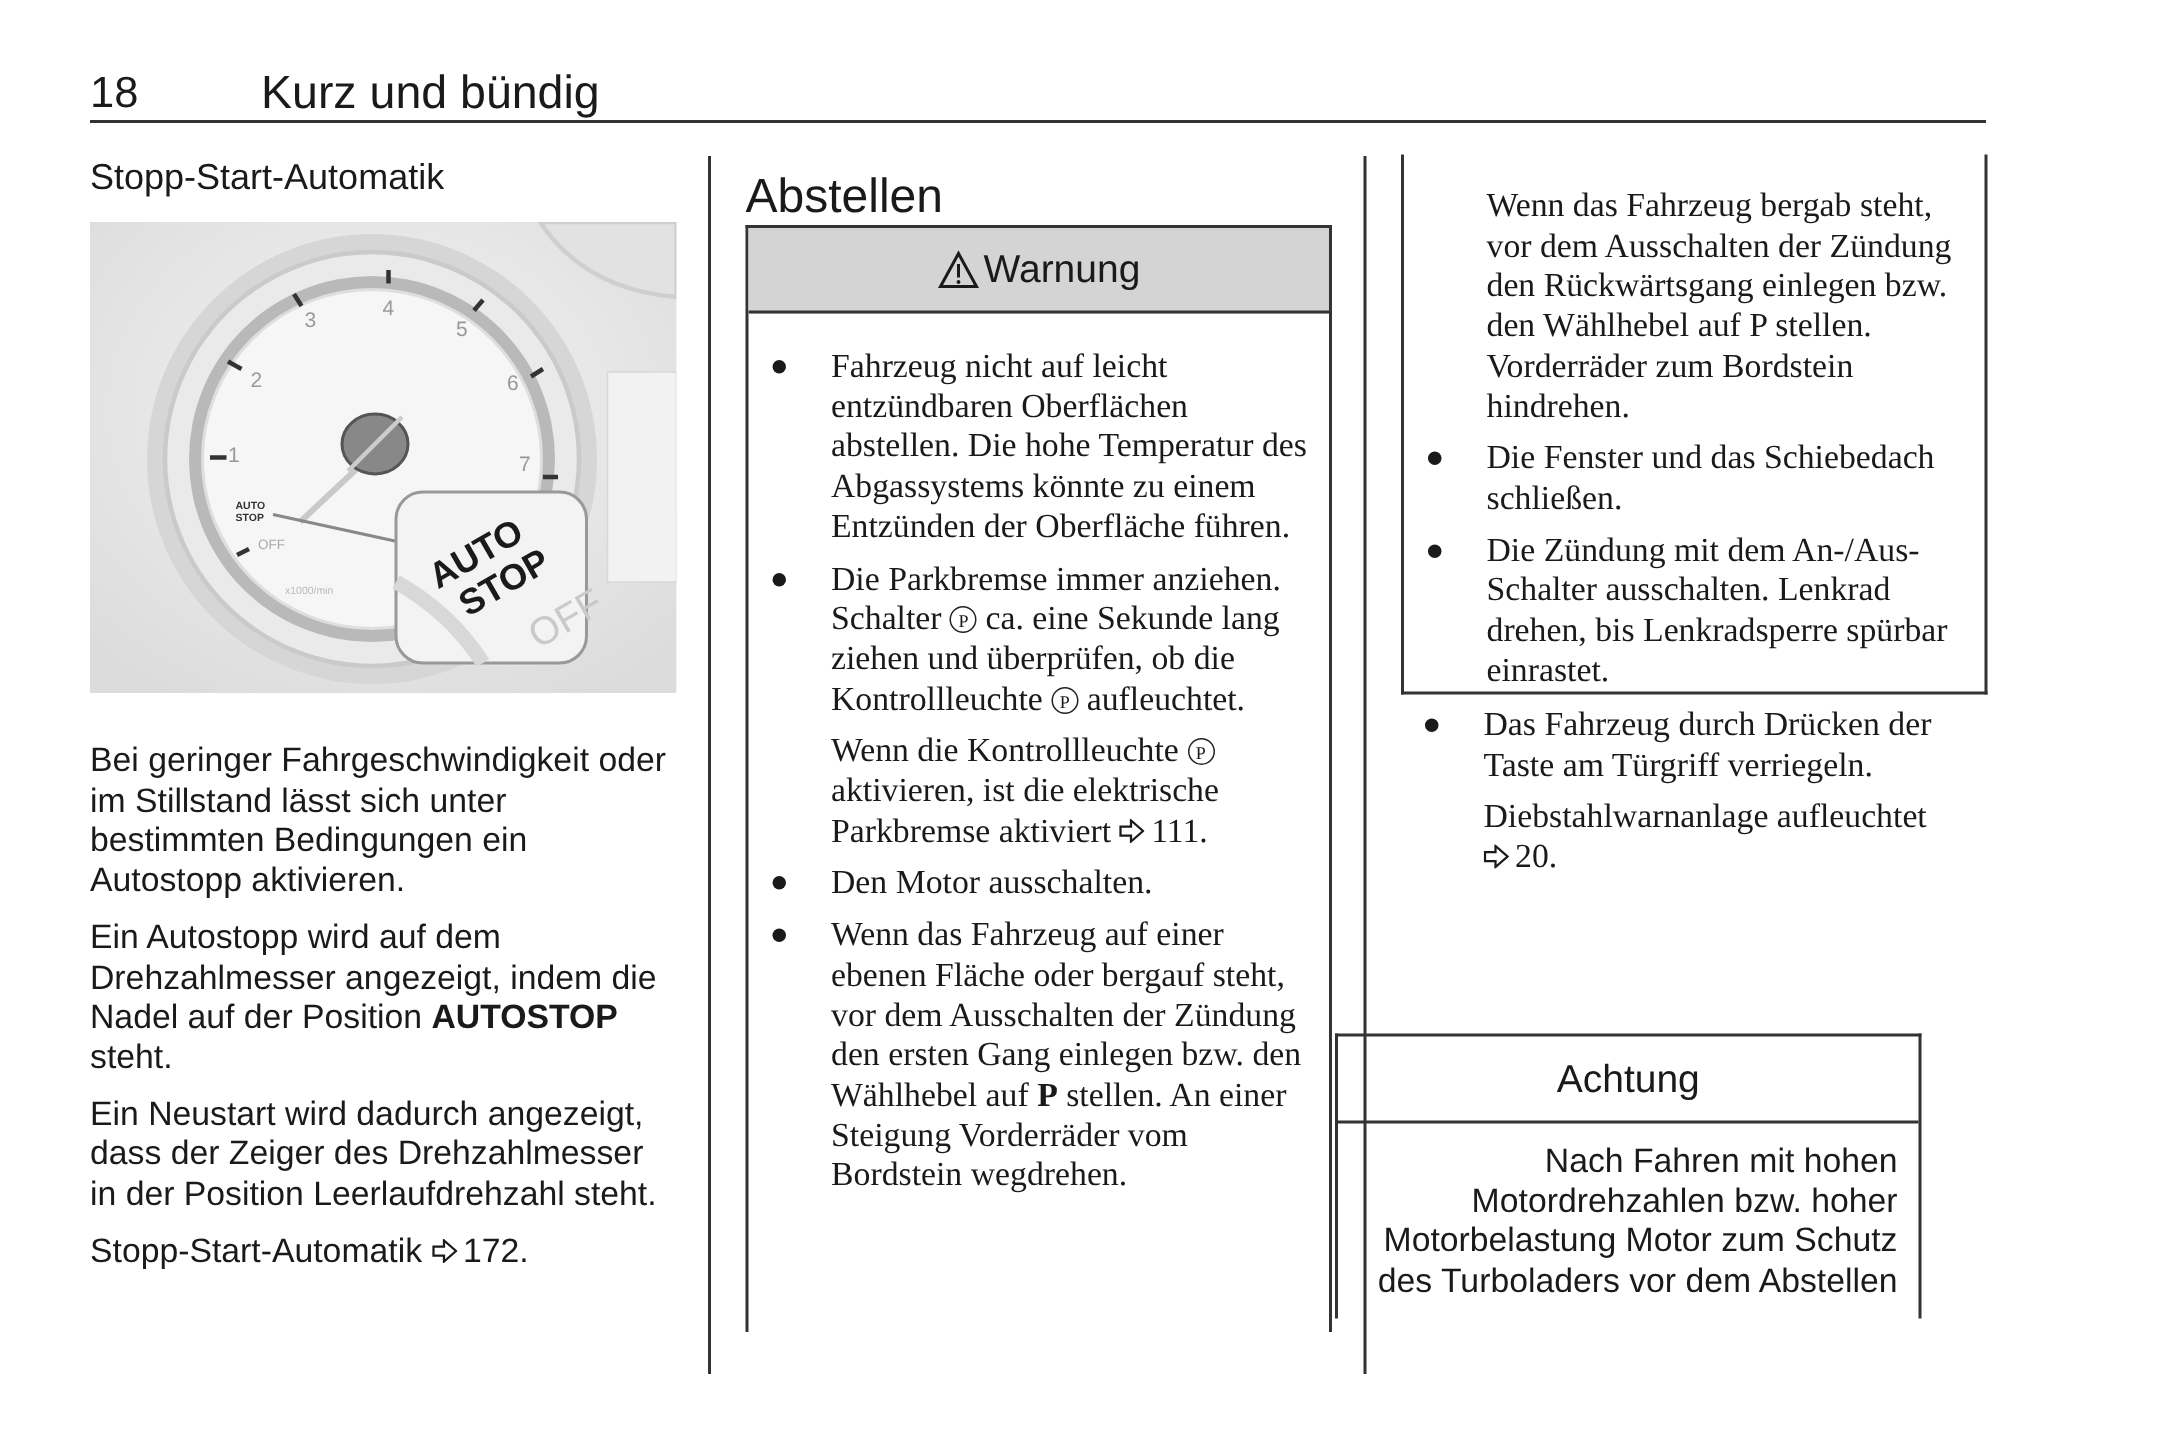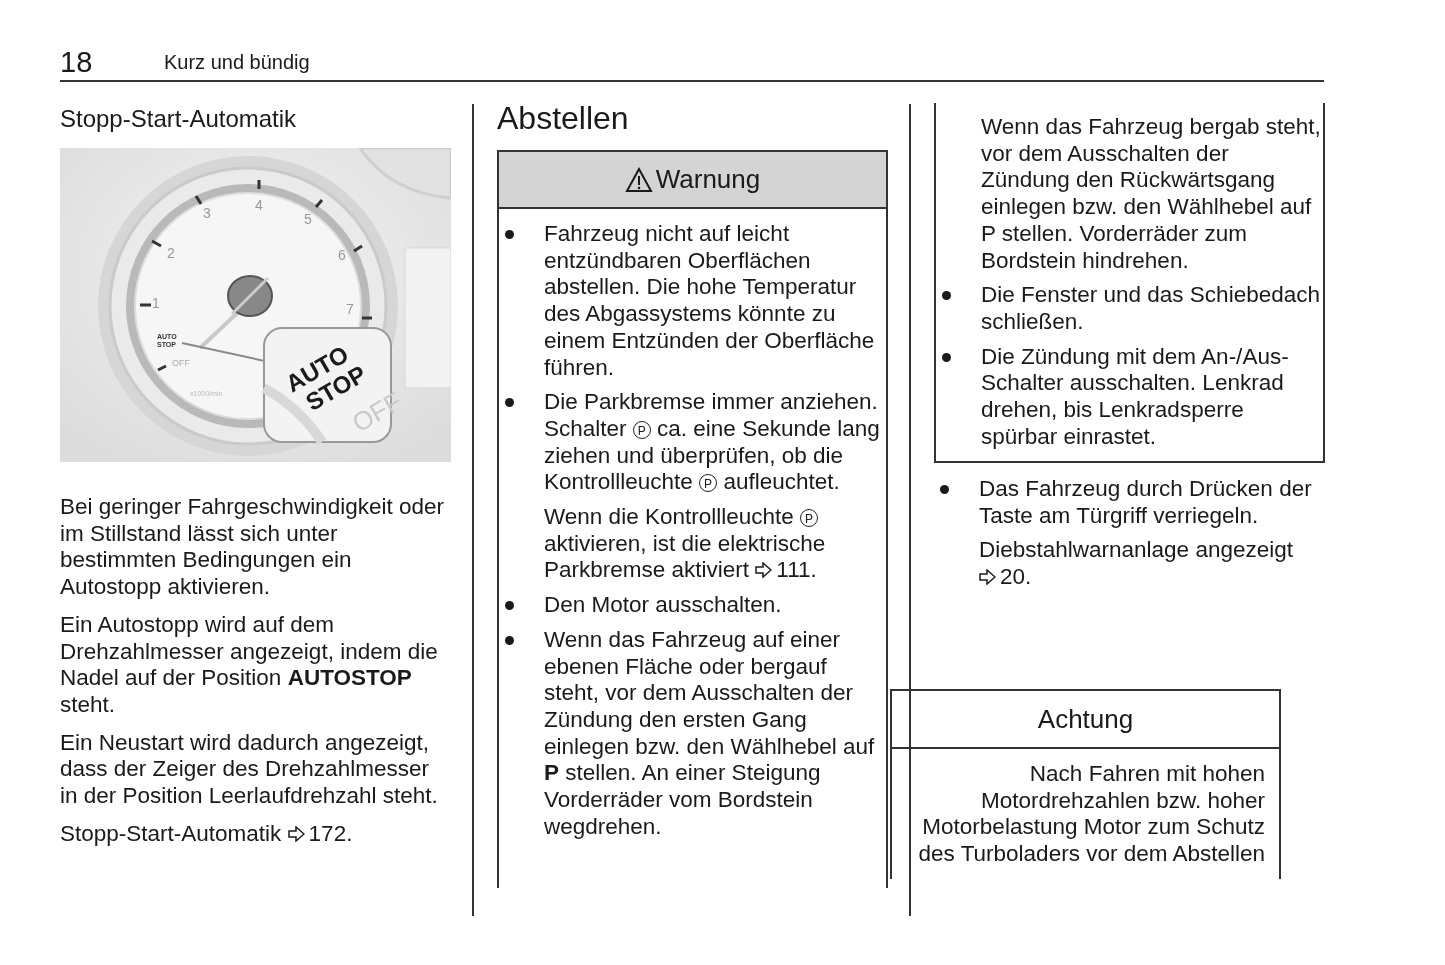--- a/index.html
+++ b/index.html
@@ -2,21 +2,21 @@
 <html><head>
   <meta charset="utf-8">
   <style>
     html, body { margin: 0; padding: 0; background: #ffffff; }
     body {
       width: 1445px; height: 965px; position: relative; overflow: hidden;
       font-family: "Liberation Sans", sans-serif; color: #1a1a1a;
     }
     .abs { position: absolute; }
     .page-num { left: 60px; top: 44px; font-size: 29px; line-height: 36px; }
-    .running-title { left: 164px; top: 44px; font-size: 20px; line-height: 36px; }
+    .running-title { left: 174px; top: 44px; font-size: 31px; line-height: 36px; }
     .header-rule { left: 60px; top: 80px; width: 1264px; height: 2px; background: #333; }
 
     .col-rule { width: 2px; background: #333; }
 
     .body-text { font-size: 22.5px; line-height: 26.7px; }
     .body-text p { margin: 11px 0 8px 0; }
 
     .subhead { font-size: 24px; line-height: 30px; }
     .section-title { font-size: 32px; line-height: 40px; }
 
@@ -29,21 +29,21 @@
       left: 497px; top: 150px; width: 387px; height: 736px;
       border-left: 2px solid #333; border-right: 2px solid #333; border-top: 2px solid #333;
     }
     .warn-head {
       height: 55px; background: #d4d4d4; border-bottom: 2px solid #333;
       display: flex; align-items: center; justify-content: center;
       font-size: 26px;
     }
     .warn-head svg { margin-right: 3px; }
 
-    .bullet-list { list-style: none; margin: 0; padding: 0; }
+    .bullet-list { list-style: none; margin: 10px; padding: 0; font-family: Liberation Serif, serif; }
     .bullet-list li { position: relative; padding-left: 45px; margin-bottom: 8px; }
     .bullet-list li .dot {
       position: absolute; left: 6px; top: 9px; width: 9px; height: 9px;
       border-radius: 50%; background: #1a1a1a;
     }
     .bullet-list li p { margin: 0; }
     .bullet-list li p + p { margin-top: 8px; }
 
     .cont-box {
       left: 934px; top: 103px; width: 387px; height: 358px;
@@ -137,21 +137,21 @@
 
 <div class="abs body-text" style="left:60px; top:483px; width:392px;">
   <p>Bei geringer Fahrgeschwindigkeit oder im Stillstand lässt sich unter bestimmten Bedingungen ein Autostopp aktivieren.</p>
   <p><span>Ein Autostopp wird auf dem Drehzahlmesser angezeigt, indem die Nadel auf der Position </span><b>AUTOSTOP</b><span> steht.</span></p>
   <p>Ein Neustart wird dadurch angezeigt, dass der Zeiger des Drehzahlmesser in der Position Leerlaufdrehzahl steht.</p>
   <p><span>Stopp-Start-Automatik</span> <svg class="ref-arrow" viewBox="0 0 17 16">
         <path d="M1 5 H8 V1 L16 8 L8 15 V11 H1 Z" fill="none" stroke="#1a1a1a" stroke-width="1.5"></path>
       </svg><span>172.</span></p>
 </div>
 
-<div class="abs section-title" style="left:497px; top:98px;">Abstellen</div>
+<div class="abs section-title" style="left:497px; top:110px;">Abstellen</div>
 
 <div class="abs warn-box">
   <div class="warn-head">
     <svg width="28" height="26" viewBox="0 0 28 26">
       <path d="M14 2 L26 24 H2 Z" fill="none" stroke="#1a1a1a" stroke-width="2"></path>
       <line x1="14" y1="9" x2="14" y2="18" stroke="#1a1a1a" stroke-width="2"></line>
       <circle cx="14" cy="21" r="1.3" fill="#1a1a1a"></circle>
     </svg>
     <span>Warnung</span>
   </div>
@@ -187,26 +187,26 @@
       <span class="dot"></span>
       <p>Die Fenster und das Schiebedach schließen.</p>
     </li>
     <li>
       <span class="dot"></span>
       <p>Die Zündung mit dem An-/Aus-Schalter ausschalten. Lenkrad drehen, bis Lenkradsperre spürbar einrastet.</p>
     </li>
   </ul>
 </div>
 
-<div class="abs body-text" style="left:934px; top:476px; width:392px;">
+<div class="abs body-text" style="left:934px; top:460px; width:392px;">
   <ul class="bullet-list">
     <li>
       <span class="dot"></span>
       <p>Das Fahrzeug durch Drücken der Taste am Türgriff verriegeln.</p>
-      <p><span>Diebstahlwarnanlage angezeigt</span><br><svg class="ref-arrow" viewBox="0 0 17 16">
+      <p><span>Diebstahlwarnanlage aufleuchtet</span><br><svg class="ref-arrow" viewBox="0 0 17 16">
             <path d="M1 5 H8 V1 L16 8 L8 15 V11 H1 Z" fill="none" stroke="#1a1a1a" stroke-width="1.5"></path>
           </svg><span>20.</span></p>
     </li>
   </ul>
 </div>
 
 <div class="abs caution-box">
   <div class="caution-head">Achtung</div>
   <p class="body-text" style="margin:12px 14px 0 13px;text-align:right;">Nach Fahren mit hohen Motordrehzahlen bzw. hoher Motorbelastung Motor zum Schutz des Turboladers vor dem Abstellen</p>
 </div>

